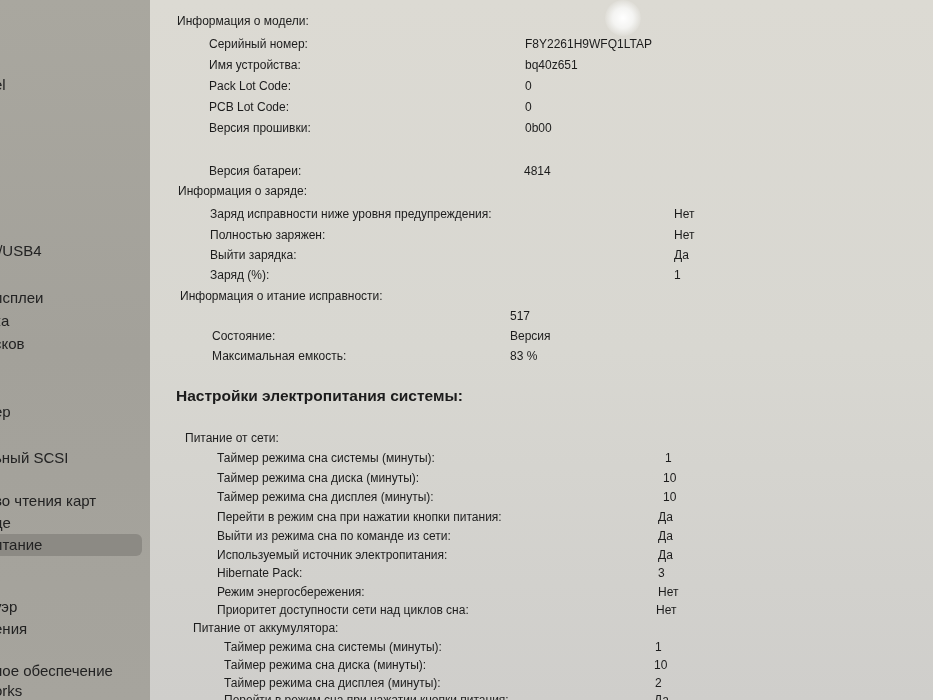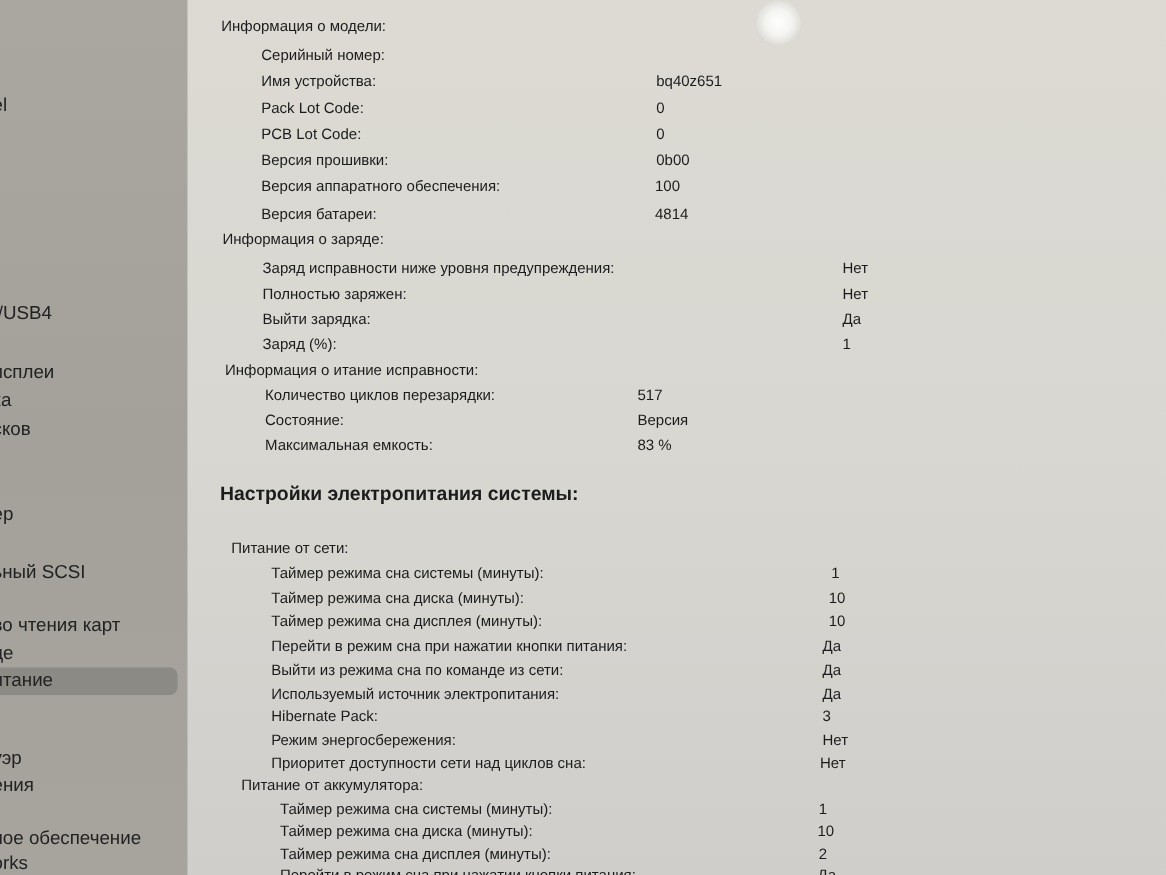--- a/index.html
+++ b/index.html
@@ -61,40 +61,37 @@
   <div class="sidebar-item" style="top:660px"><span>ное обеспечение</span></div>
   <div class="sidebar-item" style="top:680px"><span>orks</span></div>
 </div>
 
 <div class="content">
   <div class="glare"></div>
 
   <div class="row" style="left:27px; top:11px"><span>Информация о модели:</span></div>
   <div class="row" style="left:59px; top:34px; width:560px">
     <span class="label" style="left:0">Серийный номер:</span>
+    <span class="value" style="left:316px">F8Y2261H9WFQ1LTAP</span>
   </div>
   <div class="row" style="left:59px; top:55px; width:560px">
     <span class="label" style="left:0">Имя устройства:</span>
     <span class="value" style="left:316px">bq40z651</span>
   </div>
   <div class="row" style="left:59px; top:76px; width:560px">
     <span class="label" style="left:0">Pack Lot Code:</span>
     <span class="value" style="left:316px">0</span>
   </div>
   <div class="row" style="left:59px; top:97px; width:560px">
     <span class="label" style="left:0">PCB Lot Code:</span>
     <span class="value" style="left:316px">0</span>
   </div>
   <div class="row" style="left:59px; top:118px; width:560px">
     <span class="label" style="left:0">Версия прошивки:</span>
     <span class="value" style="left:316px">0b00</span>
-  </div>
-  <div class="row" style="left:59px; top:139px; width:560px">
-    <span class="label" style="left:0">Версия аппаратного обеспечения:</span>
-    <span class="value" style="left:315px">100</span>
   </div>
   <div class="row" style="left:59px; top:161px; width:560px">
     <span class="label" style="left:0">Версия батареи:</span>
     <span class="value" style="left:315px">4814</span>
   </div>
 
   <div class="row" style="left:28px; top:181px"><span>Информация о заряде:</span></div>
   <div class="row" style="left:60px; top:204px; width:560px">
     <span class="label" style="left:0">Заряд исправности ниже уровня предупреждения:</span>
     <span class="value" style="left:464px">Нет</span>
@@ -107,21 +104,20 @@
     <span class="label" style="left:0">Выйти зарядка:</span>
     <span class="value" style="left:464px">Да</span>
   </div>
   <div class="row" style="left:60px; top:265px; width:560px">
     <span class="label" style="left:0">Заряд (%):</span>
     <span class="value" style="left:464px">1</span>
   </div>
 
   <div class="row" style="left:30px; top:286px"><span>Информация о итание исправности:</span></div>
   <div class="row" style="left:62px; top:306px; width:560px">
-    <span class="label" style="left:0">Количество циклов перезарядки:</span>
     <span class="value" style="left:298px">517</span>
   </div>
   <div class="row" style="left:62px; top:326px; width:560px">
     <span class="label" style="left:0">Состояние:</span>
     <span class="value" style="left:298px">Версия</span>
   </div>
   <div class="row" style="left:62px; top:346px; width:560px">
     <span class="label" style="left:0">Максимальная емкость:</span>
     <span class="value" style="left:298px">83 %</span>
   </div>

